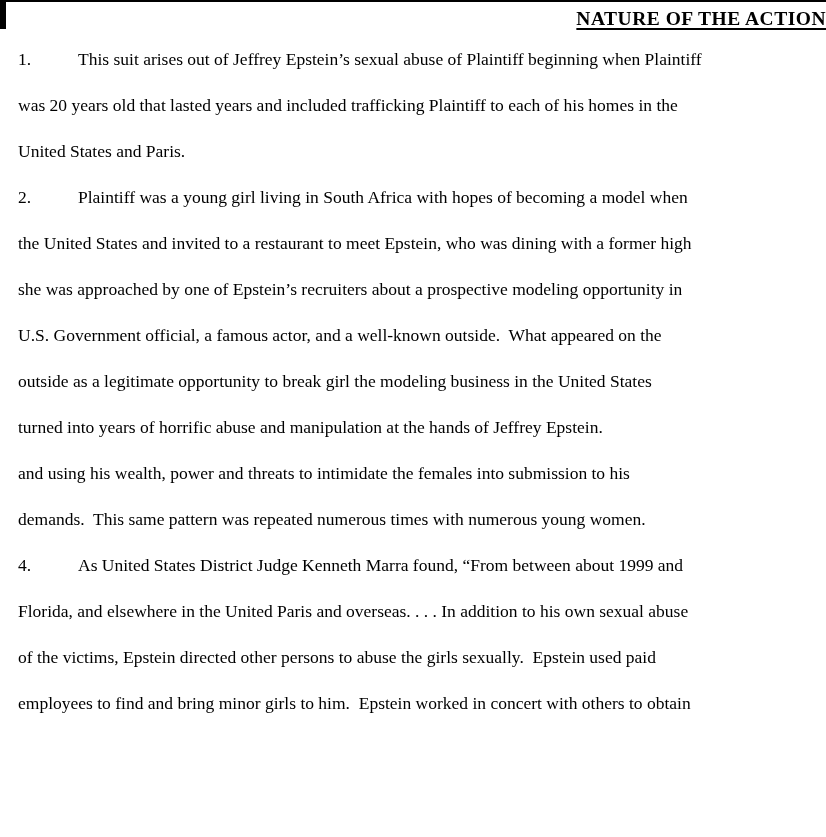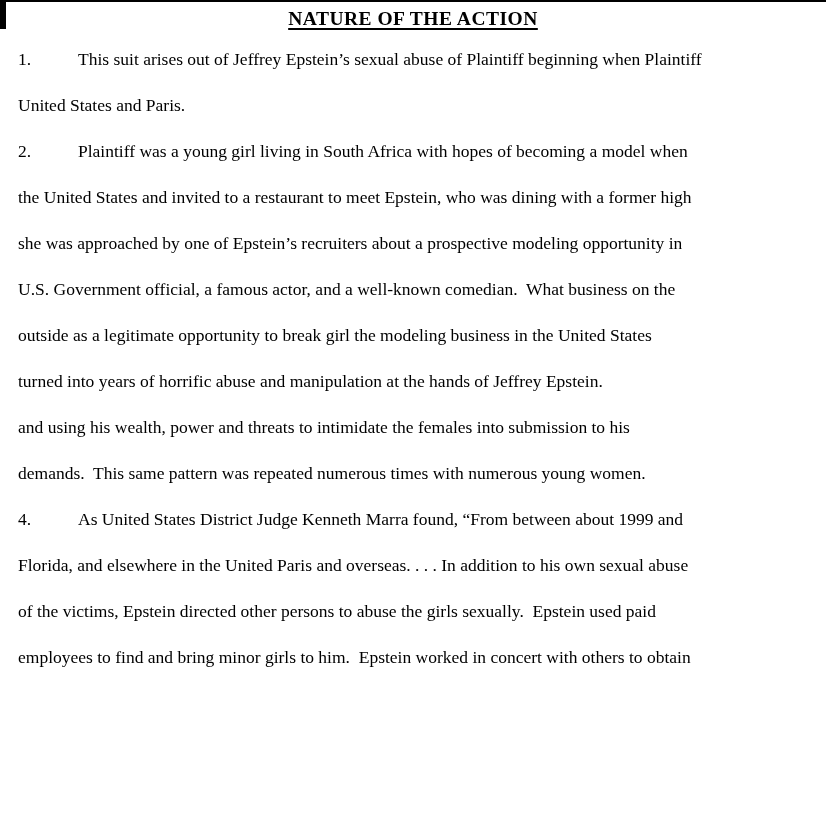--- a/index.html
+++ b/index.html
@@ -20,21 +20,21 @@
   }
   .corner-mark {
     position: absolute;
     top: 0; left: 0;
     width: 6px; height: 29px;
     background: #000000;
   }
   .heading {
     margin: 0;
     padding-top: 7px;
-    text-align: center;
+    text-align: right;
     font-size: 19.5px;
     font-weight: bold;
     letter-spacing: 0.5px;
     line-height: 24px;
   }
   .heading-text {
     text-decoration: underline;
     text-decoration-thickness: 2px;
     text-underline-offset: 3px;
   }
@@ -61,26 +61,27 @@
 
 <div>
   <div class="top-rule"></div>
   <div class="corner-mark"></div>
 
   <h1 class="heading"><span class="heading-text">NATURE OF THE ACTION</span></h1>
 
   <div class="doc-body">
 
     <div class="line"><span class="num">1.</span><span class="txt">This suit arises out of Jeffrey Epstein’s sexual abuse of Plaintiff beginning when Plaintiff</span></div>
+    <div class="line"><span class="txt">was 20 years old that lasted years and included trafficking Plaintiff to each of his homes in the</span></div>
     <div class="line"><span class="txt">United States and Paris.</span></div>
 
     <div class="line"><span class="num">2.</span><span class="txt">Plaintiff was a young girl living in South Africa with hopes of becoming a model when</span></div>
     <div class="line"><span class="txt">the United States and invited to a restaurant to meet Epstein, who was dining with a former high</span></div>
     <div class="line"><span class="txt">she was approached by one of Epstein’s recruiters about a prospective modeling opportunity in</span></div>
-    <div class="line"><span class="txt">U.S. Government official, a famous actor, and a well-known comedian.  What business on the</span></div>
+    <div class="line"><span class="txt">U.S. Government official, a famous actor, and a well-known outside.  What appeared on the</span></div>
     <div class="line"><span class="txt">outside as a legitimate opportunity to break girl the modeling business in the United States</span></div>
     <div class="line"><span class="txt">turned into years of horrific abuse and manipulation at the hands of Jeffrey Epstein.</span></div>
 
     <div class="line"><span class="txt">and using his wealth, power and threats to intimidate the females into submission to his</span></div>
     <div class="line"><span class="txt">demands.  This same pattern was repeated numerous times with numerous young women.</span></div>
 
     <div class="line"><span class="num">4.</span><span class="txt">As United States District Judge Kenneth Marra found, “From between about 1999 and</span></div>
     <div class="line"><span class="txt">Florida, and elsewhere in the United Paris and overseas. . . . In addition to his own sexual abuse</span></div>
     <div class="line"><span class="txt">of the victims, Epstein directed other persons to abuse the girls sexually.  Epstein used paid</span></div>
     <div class="line"><span class="txt">employees to find and bring minor girls to him.  Epstein worked in concert with others to obtain</span></div>

